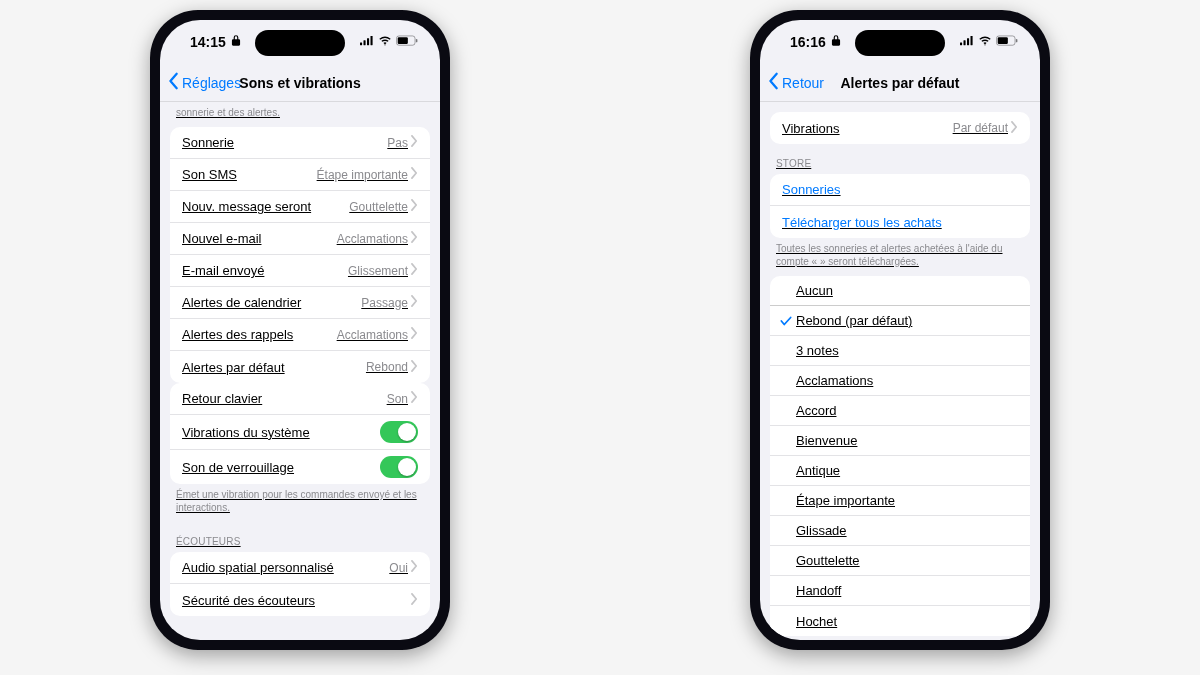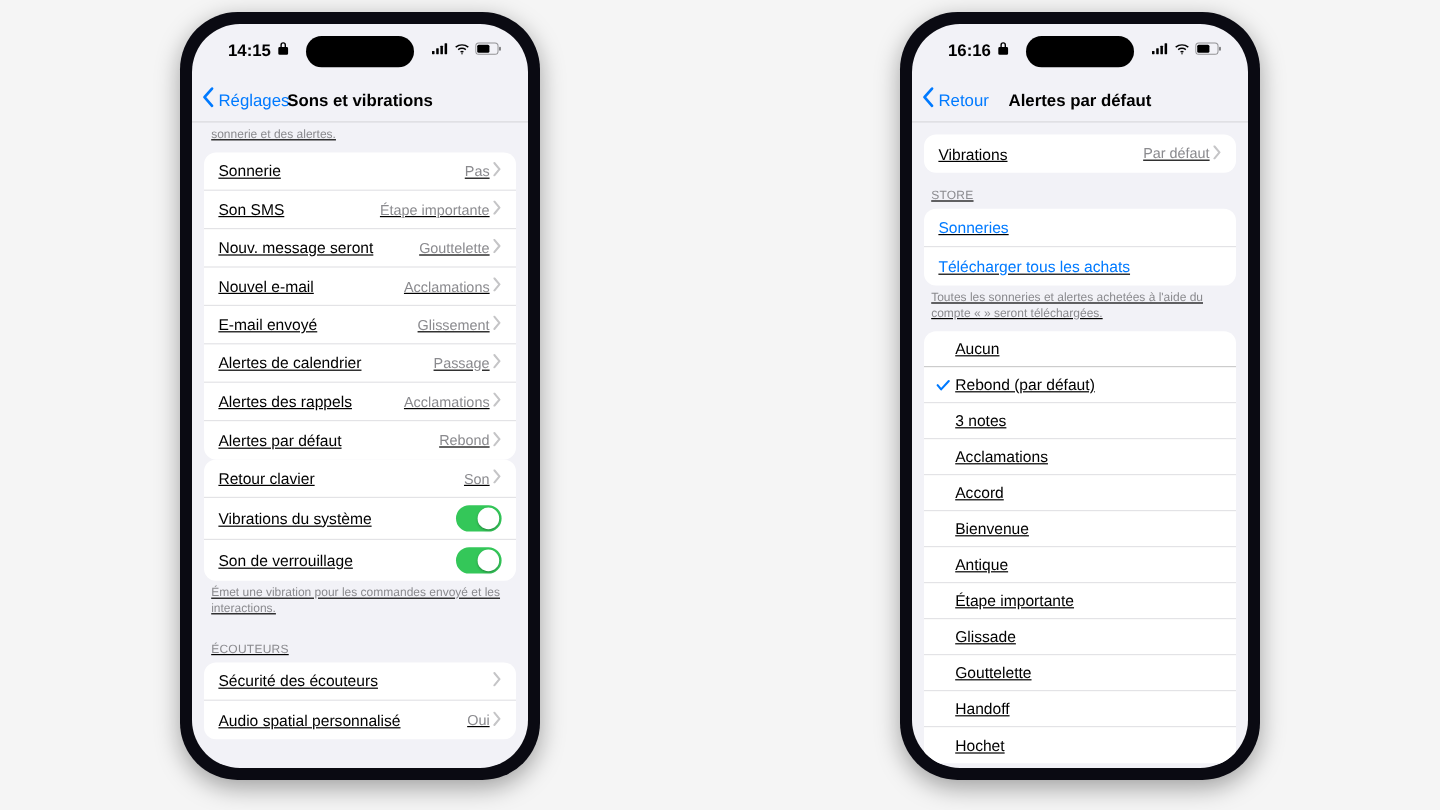--- a/index.html
+++ b/index.html
@@ -269,28 +269,28 @@
           <span class="toggle on">
               <span class="knob"></span>
             </span>
         </div>
       </div>
       <div class="footer-sub">Émet une vibration pour les commandes envoyé et les interactions.</div>
 
       <div class="section-header">Écouteurs</div>
       <div class="group">
         <div class="row">
-          <span class="row-label">Sécurité des écouteurs</span>
-          <span class="chevron"><svg width="7" height="12" viewBox="0 0 8 14" fill="none" stroke="#c5c5c7" stroke-width="2" stroke-linecap="round" stroke-linejoin="round">
-                <polyline points="1,1 6,7 1,13"></polyline>
-              </svg></span>
-        </div>
-        <div class="row">
           <span class="row-label">Audio spatial personnalisé</span>
           <span class="row-value">Oui</span>
+          <span class="chevron"><svg width="7" height="12" viewBox="0 0 8 14" fill="none" stroke="#c5c5c7" stroke-width="2" stroke-linecap="round" stroke-linejoin="round">
+                <polyline points="1,1 6,7 1,13"></polyline>
+              </svg></span>
+        </div>
+        <div class="row">
+          <span class="row-label">Sécurité des écouteurs</span>
           <span class="chevron"><svg width="7" height="12" viewBox="0 0 8 14" fill="none" stroke="#c5c5c7" stroke-width="2" stroke-linecap="round" stroke-linejoin="round">
                 <polyline points="1,1 6,7 1,13"></polyline>
               </svg></span>
         </div>
       </div>
     </div>
   </div>
 </div>
 
 <div class="phone">

